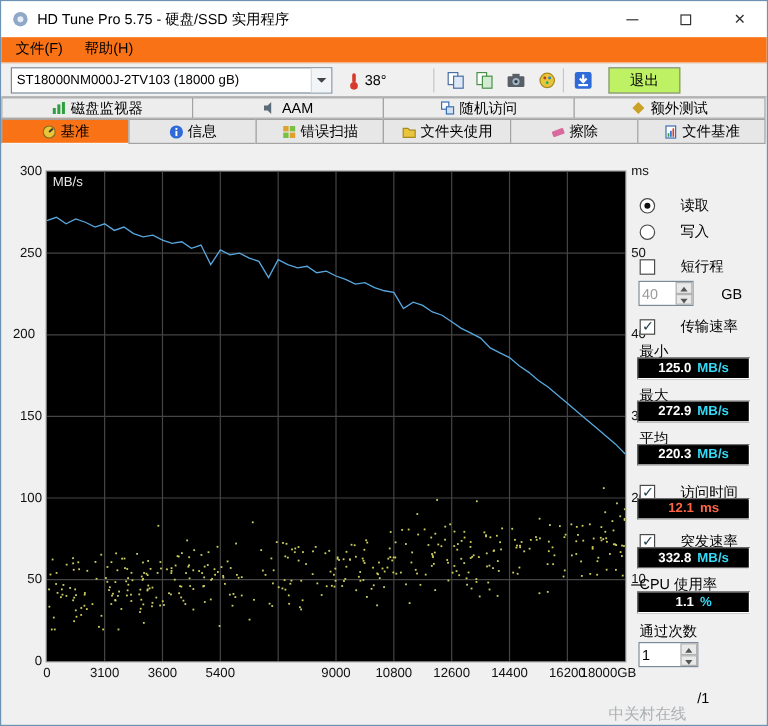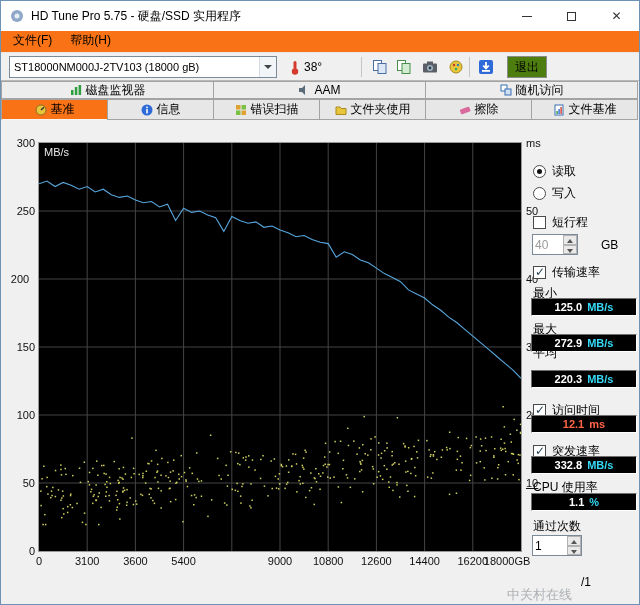--- a/index.html
+++ b/index.html
@@ -20,44 +20,44 @@
 .menubar{position:absolute;top:30px;left:0;right:0;height:22px;background:#f97316;border-bottom:1px solid #e6e6e6;display:flex;align-items:flex-end;padding-left:3px}
 .menuitem{padding:3px 9px;cursor:default}
 .toolbar{position:absolute;top:52px;left:0;right:0;height:28px;background:#f0f0f0;border-bottom:1px solid #b9b9b9}
 .combobox{position:absolute;left:8px;top:3px;width:268px;height:22px;background:#fff;border:1px solid #7a8a99;display:flex;align-items:center;cursor:pointer}
 .combo-text{flex:1;padding-left:4px;font-size:11px;white-space:nowrap;overflow:hidden}
 .combo-arrow{width:17px;height:100%;display:flex;align-items:center;justify-content:center;border-left:1px solid #d4dae0;background:#f2f5f8}
 .combo-arrow::after{content:"";border:4px solid transparent;border-top-color:#444;margin-top:4px}
 .temp{position:absolute;left:288px;top:4px;height:20px;display:flex;align-items:center;gap:3px;font-size:12px}
 .tbtn{position:absolute;top:4px;width:22px;height:20px;display:flex;align-items:center;justify-content:center;cursor:pointer}
 .tsep{position:absolute;top:4px;width:1px;height:20px;background:#c6c6c6}
-.exitbtn{position:absolute;left:506px;top:3px;width:40px;height:22px;background:#4d7c0f;border:1px solid #8b8b8b;font-size:12px;font-family:inherit;cursor:pointer}
+.exitbtn{position:absolute;left:506px;top:3px;width:60px;height:22px;background:#bef264;border:1px solid #8b8b8b;font-size:12px;font-family:inherit;cursor:pointer}
 
 
 .tabrow1{position:absolute;top:80px;left:1px;right:1px;height:18px;display:flex}
 .tab1{flex:1;display:flex;align-items:center;justify-content:center;gap:4px;border:1px solid #a3a3a3;margin-left:-1px;background:#ededed;font-size:12px;cursor:pointer;white-space:nowrap}
 .tabrow2{position:absolute;top:98px;left:1px;right:1px;height:21px;display:flex;z-index:2}
 .tab2{flex:1;display:flex;align-items:center;justify-content:center;gap:4px;border:1px solid #a3a3a3;margin-left:-1px;background:#e7e7e7;font-size:12px;cursor:pointer;white-space:nowrap}
 .tab2.active{background:#f97316;border-bottom-color:#f7f7f7}
 
 
 #chart-svg{position:absolute;left:38px;top:142px;width:482px;height:408px;background:#000;box-shadow:0 0 0 1px #989898}
 .tick{position:absolute;font-size:11px;color:#111;white-space:nowrap}
 .axis-label-left{position:absolute;left:43px;top:145px;color:#e9e9e9;font-size:11px;z-index:3}
 .axis-label-right{position:absolute;left:525px;top:136px;font-size:11px;color:#111}
 
 
 .startbtn{position:absolute;left:529px;top:128px;width:107px;height:24px;background:#e7f6fa;border:1px solid #2fb0c7;font-size:12px;font-family:inherit;cursor:pointer}
-.rad,.cb{position:absolute;left:532px;display:flex;align-items:center;gap:6px;cursor:pointer}
+.rad,.cb{position:absolute;left:532px;display:flex;align-items:center;gap:21px;cursor:pointer}
 .circle{width:13px;height:13px;border-radius:50%;background:#fff;border:1px solid #4a4a4a;position:relative;flex:0 0 auto}
 .circle.sel::after{content:"";position:absolute;left:3px;top:3px;width:5px;height:5px;border-radius:50%;background:#111}
 .box{width:13px;height:13px;background:#fff;border:1px solid #4a4a4a;position:relative;flex:0 0 auto}
 .box.checked::after{content:"\2713";position:absolute;left:1px;top:-2px;font-size:12px;font-weight:bold;color:#1b3a4a}
 .plabel{position:absolute;left:532px;font-size:12px;white-space:nowrap}
-.vbox{position:absolute;left:530px;width:106px;height:18px;background:#000;border:1px solid;border-color:#6f6f6f #fff #fff #6f6f6f;display:flex;align-items:center;justify-content:center;gap:5px;font-size:11px;font-weight:bold;white-space:nowrap}
+.vbox{position:absolute;left:530px;width:94px;height:18px;background:#000;border:1px solid;border-color:#6f6f6f #fff #fff #6f6f6f;display:flex;align-items:center;justify-content:center;gap:5px;font-size:11px;font-weight:bold;white-space:nowrap}
 .vnum{color:var(--val,#fff)}
 .vunit{color:var(--unit,#35d8f5)}
 .vbox.warm .vnum,.vbox.warm .vunit{color:var(--unit-warm,#ff6545)}
 .spinbox{position:absolute;height:21px;background:#fff;border:1px solid #7a8a99}
 .spinbox input{position:absolute;left:2px;top:1px;width:calc(100% - 18px);height:17px;border:none;outline:none;font-size:12px;font-family:inherit;background:transparent;color:#000}
 .spinbox.disabled input{color:#9a9a9a}
 .spin{position:absolute;right:0;top:0;bottom:0;width:14px;display:flex;flex-direction:column}
 .spin i{flex:1;background:#e9e9e9;border:1px solid #b2b2b2;position:relative}
 .spin i.up::after{content:"";position:absolute;left:3px;top:3px;border:3px solid transparent;border-bottom:4px solid #555;border-top-width:0}
 .spin i.down::after{content:"";position:absolute;left:3px;top:3px;border:3px solid transparent;border-top:4px solid #555;border-bottom-width:0}
@@ -162,20 +162,26 @@
           <path d="M1 4 h3 l3 -3 v10 l-3 -3 h-3 z" fill="#5a6b7a"></path>
         </svg>
       <span>AAM</span>
     </div>
     <div class="tab1">
       <svg width="12" height="12">
           <rect x="1" y="1" width="6" height="6" fill="#fff" stroke="#3a6fb0"></rect>
           <rect x="5" y="5" width="6" height="6" fill="#cfe0f5" stroke="#3a6fb0"></rect>
         </svg>
       <span>随机访问</span>
+    </div>
+    <div class="tab1">
+      <svg width="12" height="12">
+          <path d="M6 1 L11 6 L6 11 L1 6 Z" fill="#c9a227"></path>
+        </svg>
+      <span>额外测试</span>
     </div>
   </div>
 
   <div class="tabrow2">
     <div class="tab2 active">
       <svg width="12" height="12">
           <circle cx="6" cy="6" r="5" fill="#e8c53a" stroke="#8a6d1f"></circle>
           <path d="M6 6 L9 3.2" stroke="#333" stroke-width="1.5"></path>
         </svg>
       <span>基准</span>
@@ -718,21 +724,21 @@
     <span class="vnum">125.0</span>
     <span class="vunit">MB/s</span>
   </div>
 
   <span class="plabel" style="top:320px">最大</span>
   <div class="vbox" style="top:333px">
     <span class="vnum">272.9</span>
     <span class="vunit">MB/s</span>
   </div>
 
-  <span class="plabel" style="top:344px">平均</span>
+  <span class="plabel" style="top:356px">平均</span>
   <div class="vbox" style="top:369px">
     <span class="vnum">220.3</span>
     <span class="vunit">MB/s</span>
   </div>
 
   <label class="cb" style="top:401px">
     <span class="box checked"></span>
     <span>访问时间</span>
   </label>
   <div class="vbox warm" style="top:414px">

